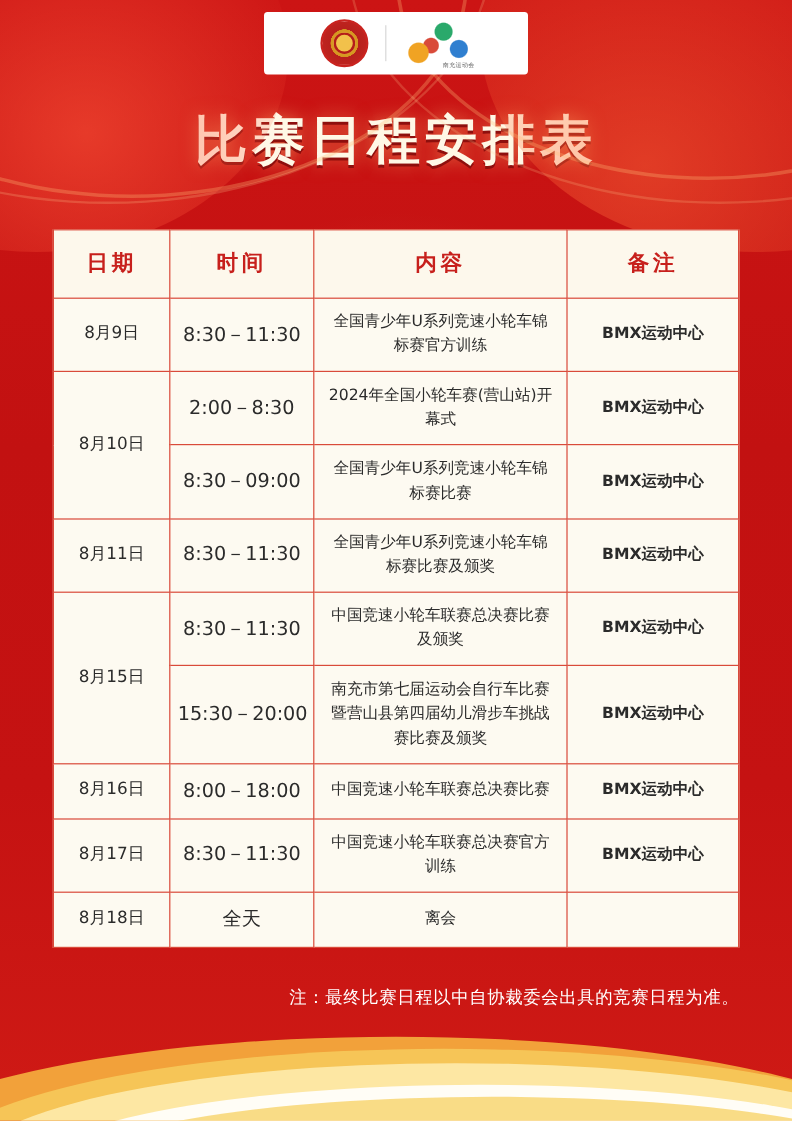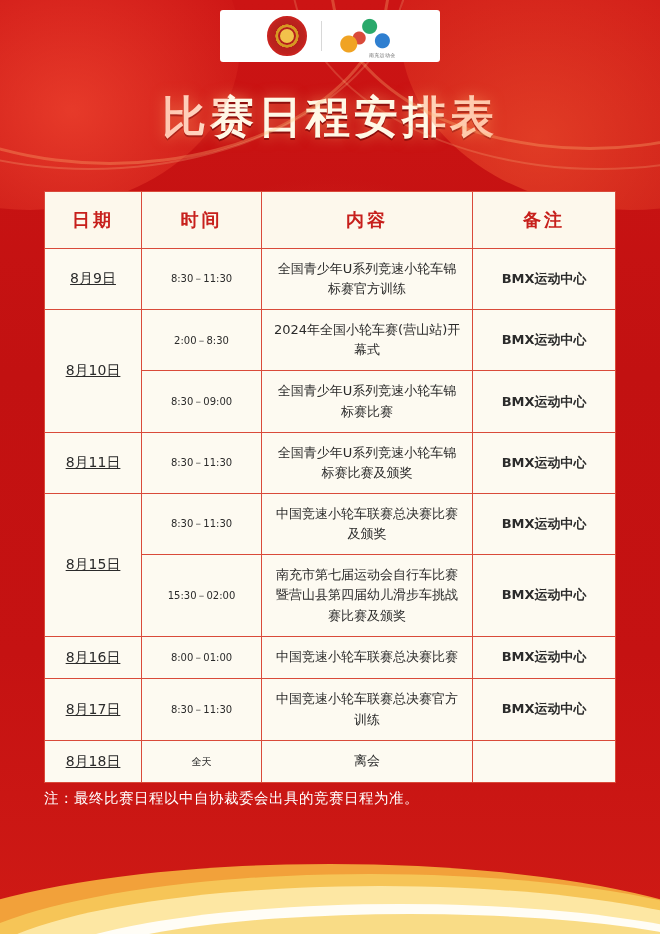--- a/index.html
+++ b/index.html
@@ -115,36 +115,37 @@
   }
   thead th {
     background: #fdf8ec;
     color: #c7201c;
     font-size: 18px;
     font-weight: bold;
     letter-spacing: 3px;
     padding: 14px 4px;
   }
   tbody tr { background: #fdfaf1; }
-  td.date { font-size: 14px; text-decoration: underline; }
-  td.time { font-size: 10px; white-space: nowrap; }
+  td.date { font-size: 14px; }
+  td.time { font-size: 16px; white-space: nowrap; }
   td.content { text-align: center; padding-left: 10px; padding-right: 10px; }
   td.venue { font-size: 13px; font-weight: bold; }
   .col-date { width: 17%; }
   .col-time { width: 21%; }
   .col-content { width: 37%; }
   .col-venue { width: 25%; }
 
   
   .footnote {
-    margin: 6px 44px 0;
+    margin: 32px 44px 0;
     color: #ffffff;
     font-size: 14.5px;
     letter-spacing: 0.5px;
     font-family: "DejaVu Sans", "Liberation Sans", sans-serif;
+    text-align: right;
   }
 
   
   .ribbons { position: absolute; left: 0; right: 0; bottom: 0; height: 120px; overflow: hidden; }
   .rb { position: absolute; border-radius: 50%; }
   .rb1 { width: 900px; height: 220px; left: -120px; bottom: -150px; background: #f3a93c; opacity: .95; }
   .rb2 { width: 860px; height: 200px; left: -60px; bottom: -140px; background: #f6c758; opacity: .95; }
   .rb3 { width: 820px; height: 180px; left: -30px; bottom: -132px; background: #fde9a8; opacity: .95; }
   .rb4 { width: 760px; height: 150px; left: 20px;  bottom: -120px; background: #ffffff; opacity: .9; }
   .rb5 { width: 700px; height: 120px; left: 60px;  bottom: -100px; background: #f7d36a; opacity: .8; }
@@ -210,27 +211,27 @@
           <td class="content">全国青少年U系列竞速小轮车锦标赛比赛及颁奖</td>
           <td class="venue">BMX运动中心</td>
         </tr>
         <tr>
           <td class="date" rowspan="2">8月15日</td>
           <td class="time">8:30－11:30</td>
           <td class="content">中国竞速小轮车联赛总决赛比赛及颁奖</td>
           <td class="venue">BMX运动中心</td>
         </tr>
         <tr>
-          <td class="time">15:30－02:00</td>
+          <td class="time">15:30－20:00</td>
           <td class="content">南充市第七届运动会自行车比赛暨营山县第四届幼儿滑步车挑战赛比赛及颁奖</td>
           <td class="venue">BMX运动中心</td>
         </tr>
         <tr>
           <td class="date">8月16日</td>
-          <td class="time">8:00－01:00</td>
+          <td class="time">8:00－18:00</td>
           <td class="content">中国竞速小轮车联赛总决赛比赛</td>
           <td class="venue">BMX运动中心</td>
         </tr>
         <tr>
           <td class="date">8月17日</td>
           <td class="time">8:30－11:30</td>
           <td class="content">中国竞速小轮车联赛总决赛官方训练</td>
           <td class="venue">BMX运动中心</td>
         </tr>
         <tr>

